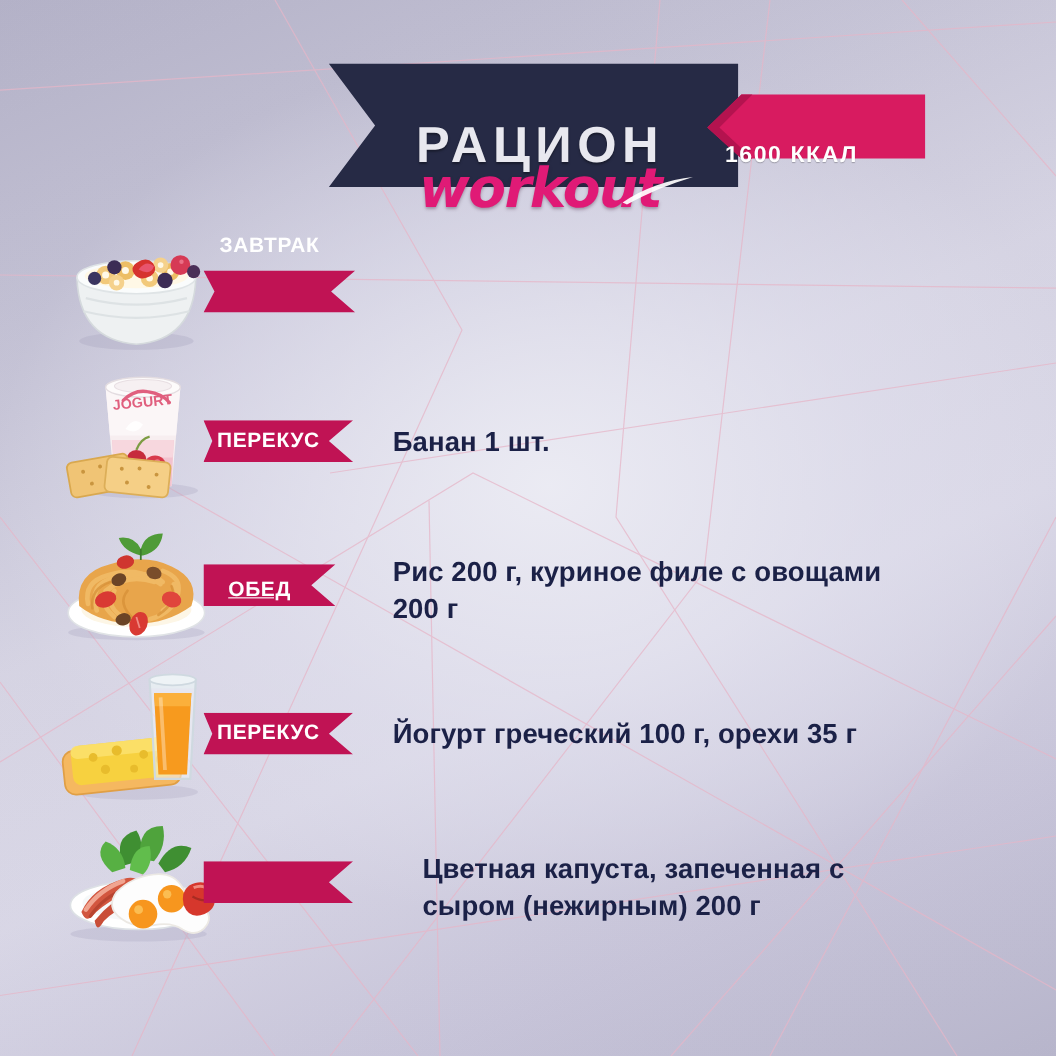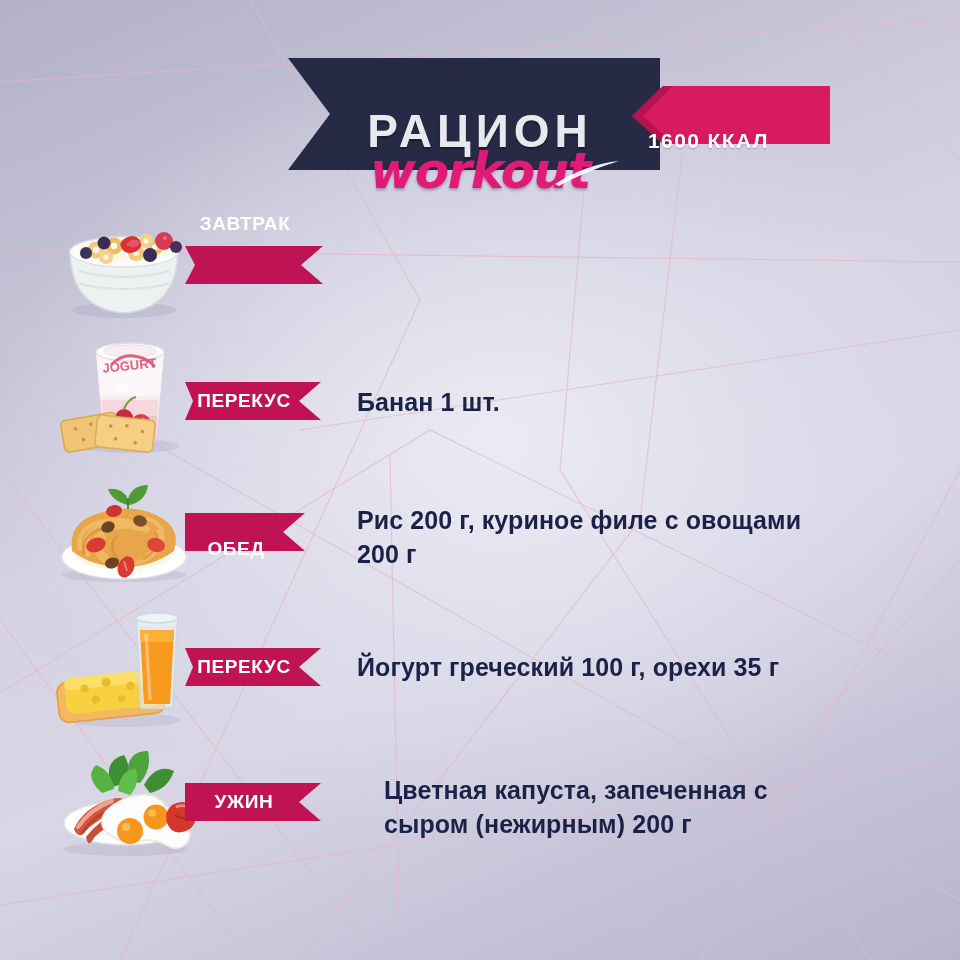--- a/index.html
+++ b/index.html
@@ -23,21 +23,21 @@
 
   .bg-lines {
     position: absolute;
     inset: 0;
     pointer-events: none;
   }
 
   
   .header-wrap {
     position: absolute;
-    left: 0;
+    left: 11px;
     top: 48px;
     width: 872px;
     height: 130px;
   }
   .banner-svg { position: absolute; left: 0; top: 0; }
 
   .banner-title {
     position: absolute;
     left: 330px;
     top: 60px;
@@ -296,21 +296,21 @@
         <ellipse cx="60" cy="88" rx="7" ry="5.5" fill="#6b4426" transform="rotate(-14 60 88)"></ellipse>
         <path d="M76 30 q-16 -4 -20 -16 q14 -2 20 10 q4 -14 20 -14 q-2 16 -18 20z" fill="#4f9b37"></path>
         <path d="M76 24 l0 10" stroke="#3d7b2a" stroke-width="1.6"></path>
       </svg>
     </div>
     <div class="ribbon" style="left:185px; top:38px; width:120px;">
       <svg width="120" height="38" viewBox="0 0 120 38" aria-hidden="true">
         <polygon points="0,0 120,0 98,19 120,38 0,38 0,19" fill="#c01354"></polygon>
       </svg>
     </div>
-    <div class="ribbon-label" style="left:185px; top:55px; width:102px;">ОБЕД</div>
+    <div class="ribbon-label" style="left:185px; top:43px; width:102px;text-decoration:underline;">ОБЕД</div>
     <div class="row-text" style="top:28px;">
       <span>Рис 200 г, куриное филе с овощами</span>
       <span>200 г</span>
     </div>
   </div>
 
   <div class="row" id="row-3" style="top:600px;">
     <div class="row-icon">
       <svg width="150" height="128" viewBox="0 0 150 128" aria-hidden="true">
         <ellipse cx="72" cy="120" rx="56" ry="7" fill="#a9a7bf" opacity="0.28"></ellipse>
@@ -378,20 +378,19 @@
         <path d="M120 60 q16 -8 22 6 q5 14 -8 20 q-14 5 -19 -8 q-3 -12 5 -18z" fill="#d6372c"></path>
         <path d="M124 62 q10 -4 15 4" stroke="#f08b7e" stroke-width="2.6" fill="none"></path>
         <path d="M123 70 q10 6 18 2" stroke="#a82b22" stroke-width="2" fill="none"></path>
       </svg>
     </div>
     <div class="ribbon" style="left:185px; top:38px; width:136px;">
       <svg width="136" height="38" viewBox="0 0 136 38" aria-hidden="true">
         <polygon points="0,0 136,0 114,19 136,38 0,38 0,19" fill="#c01354"></polygon>
       </svg>
     </div>
-    <div class="ribbon-label" style="left:185px; top:38px; width:118px;">УЖИН</div>
     <div class="row-text" style="top:28px; left:384px;">
       <span>Цветная капуста, запеченная с</span>
       <span>сыром (нежирным) 200 г</span>
     </div>
   </div>
 
 </div>
 
 </body></html>

